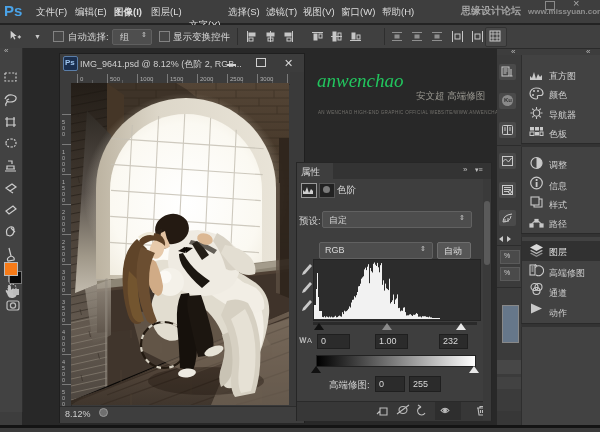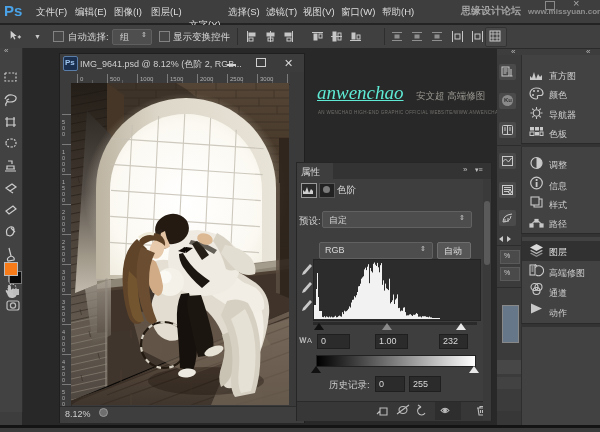--- a/index.html
+++ b/index.html
@@ -10,21 +10,21 @@
 </style>
 </head>
 <body>
 <div id="app">
 
   <div class="abs" style="left:0;top:0;width:600px;height:23px;background:#3e3e3e;"></div>
   <div class="abs" style="left:0;top:23px;width:600px;height:2px;background:#232323;"></div>
   <div class="abs txt" style="left:4px;top:2px;font-size:15px;font-weight:bold;color:#4aa3e8;letter-spacing:0px;">Ps</div>
   <div class="abs txt" style="left:36px;top:6px;font-size:9.5px;color:#dedede;">文件(F)</div>
   <div class="abs txt" style="left:75px;top:6px;font-size:9.5px;color:#dedede;text-align:right;">编辑(E)</div>
-  <div class="abs txt" style="left:114px;top:6px;font-size:9.5px;color:#dedede;">图像(I)</div>
+  <div class="abs txt" style="left:114px;top:6px;font-size:9.5px;color:#dedede;font-weight:bold;">图像(I)</div>
   <div class="abs txt" style="left:151px;top:6px;font-size:9.5px;color:#dedede;">图层(L)</div>
   <div class="abs txt" style="left:189px;top:6px;font-size:9.5px;color:#dedede;margin-top:13px;">文字(Y)</div>
   <div class="abs txt" style="left:228px;top:6px;font-size:9.5px;color:#dedede;">选择(S)</div>
   <div class="abs txt" style="left:266px;top:6px;font-size:9.5px;color:#dedede;">滤镜(T)</div>
   <div class="abs txt" style="left:303px;top:6px;font-size:9.5px;color:#dedede;">视图(V)</div>
   <div class="abs txt" style="left:341px;top:6px;font-size:9.5px;color:#dedede;">窗口(W)</div>
   <div class="abs txt" style="left:382px;top:6px;font-size:9.5px;color:#dedede;">帮助(H)</div>
 
   <div class="abs txt" style="left:461px;top:4px;font-size:10px;font-weight:bold;color:#b5b5b5;opacity:.85;">思缘设计论坛</div>
   <div class="abs txt" style="left:528px;top:7px;font-size:8px;font-weight:bold;color:#9d9d9d;opacity:.85;">www.missyuan.com</div>
@@ -90,21 +90,21 @@
     <div class="abs" style="left:384px;top:28px;width:1px;height:17px;background:#2e2e2e;"></div>
     <div class="abs" style="left:485px;top:27px;width:20px;height:18px;background:#484848;border:1px solid #333;border-radius:2px;"></div>
     <svg class="abs" style="left:489px;top:30px;" width="12" height="12" viewBox="0 0 12 12">
       <rect x="1" y="1" width="10" height="10" fill="none" stroke="#c9c9c9" stroke-width="1"></rect>
       <path d="M1 4 h10 M4 1 v10 M8 1 v10 M1 8 h10" stroke="#c9c9c9" stroke-width="0.8"></path>
     </svg>
   </div>
 
   <div class="abs" style="left:22px;top:48px;width:475px;height:377px;background:#282828;"></div>
 
-  <div class="abs txt" style="left:317px;top:82px;font-size:19px;font-style:italic;font-family:'Liberation Serif',serif;color:#5eead4;text-decoration:underline;">anwenchao</div>
+  <div class="abs txt" style="left:317px;top:70px;font-size:19px;font-style:italic;font-family:'Liberation Serif',serif;color:#22c55e;">anwenchao</div>
   <div class="abs txt" style="left:416px;top:90px;font-size:9.5px;color:#98968f;">安文超 高端修图</div>
   <div class="abs txt" style="left:318px;top:110px;font-size:4.5px;color:#73716c;letter-spacing:.35px;">AN WENCHAO HIGH-END GRAPHIC OFFICIAL WEBSITE/WWW.ANWENCHAO.COM</div>
 
   <div class="abs" style="left:0;top:48px;width:22px;height:364px;background:#424242;border-right:1px solid #2e2e2e;"></div>
   <div class="abs txt" style="left:4px;top:46px;font-size:8px;color:#b9b9b9;">«</div>
   <div id="toolbar">
     <svg class="abs" style="left:0;top:48px;" width="22" height="310" viewBox="0 0 22 310">
       <g stroke="#cdcdcd" fill="none" stroke-width="1.2">
         <rect x="5" y="25" width="11" height="8" stroke-dasharray="2 1.6"></rect>
         <path d="M5 51 q2 -5 7 -4 q5 1 4 4 q-1 3 -6 3 q-4 0 -3 -2 l2 -1 M7 54 q-2 2 -1 4"></path>
@@ -434,21 +434,21 @@
     <div class="abs txt" style="left:82px;top:173px;font-size:9px;color:#d8d8d8;">1.00</div>
     <div class="abs" style="left:142px;top:171px;width:27px;height:13px;background:#2b2b2b;border:1px solid #1f1f1f;"></div>
     <div class="abs txt" style="left:146px;top:173px;font-size:9px;color:#d8d8d8;">232</div>
 
     <div class="abs" style="left:19px;top:192px;width:158px;height:10px;background:linear-gradient(to right,#000,#fff);border:1px solid #222;"></div>
     <svg class="abs" style="left:10px;top:202px;" width="176" height="9" viewBox="0 0 176 9">
       <path d="M9 1 l5 7 h-10 Z" fill="#111"></path>
       <path d="M167 1 l5 7 h-10 Z" fill="#e8e8e8"></path>
     </svg>
 
-    <div class="abs txt" style="left:32px;top:216px;font-size:9.5px;color:#cfcfcf;">历史记录:</div>
+    <div class="abs txt" style="left:32px;top:216px;font-size:9.5px;color:#cfcfcf;">高端修图:</div>
     <div class="abs" style="left:78px;top:213px;width:28px;height:14px;background:#2b2b2b;border:1px solid #1f1f1f;"></div>
     <div class="abs txt" style="left:82px;top:216px;font-size:9px;color:#d8d8d8;">0</div>
     <div class="abs" style="left:112px;top:213px;width:30px;height:14px;background:#2b2b2b;border:1px solid #1f1f1f;"></div>
     <div class="abs txt" style="left:116px;top:216px;font-size:9px;color:#d8d8d8;">255</div>
 
     <div class="abs" style="left:0;top:238px;width:194px;height:19px;background:#373737;border-top:1px solid #2a2a2a;"></div>
     <div class="abs" style="left:138px;top:239px;width:26px;height:18px;background:#2e2e2e;"></div>
     <svg class="abs" style="left:78px;top:241px;" width="118" height="13" viewBox="0 0 118 13">
       <g stroke="#bdbdbd" stroke-width="1.1" fill="none">
         <path d="M2 10 l3 -3 M5 4 h7 v7 h-7 Z"></path>

